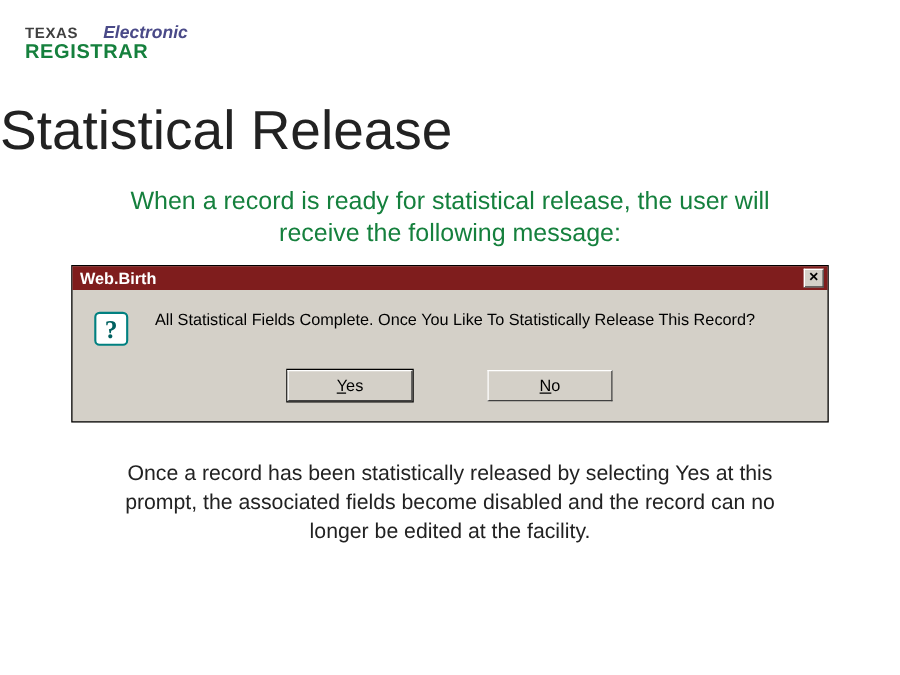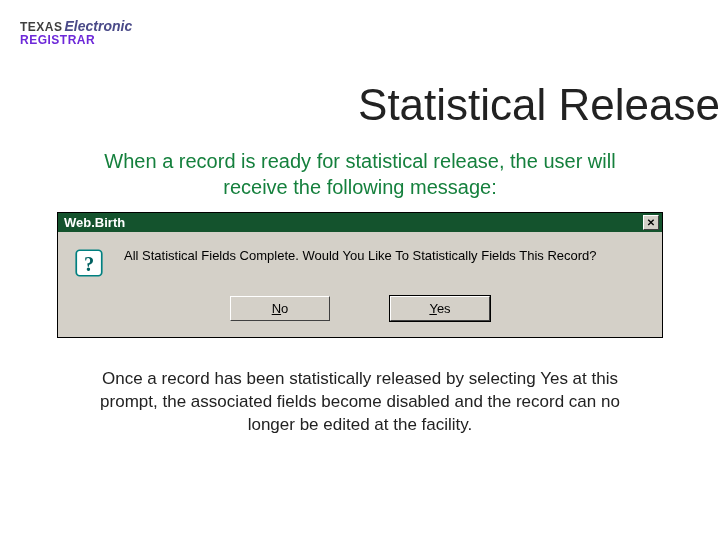--- a/index.html
+++ b/index.html
@@ -21,31 +21,31 @@
       font-size: 12px;
       font-weight: bold;
       color: #404040;
       letter-spacing: 0.5px;
     }
     .logo-electronic {
       font-size: 14px;
       font-weight: bold;
       font-style: italic;
       color: #4a4a88;
-      margin-left: 2px;
+      margin-left: 20px;
     }
     .logo-registrar {
-      font-size: 12px;
+      font-size: 16px;
       font-weight: bold;
-      color: #6d28d9;
+      color: #15803d;
       letter-spacing: 0.5px;
       display: block;
     }
     .title {
-      text-align: right;
+      text-align: left;
       font-size: 44px;
       color: #222;
       margin-top: 80px;
       font-weight: normal;
     }
     .intro {
       width: 560px;
       margin: 18px auto 0;
       text-align: center;
       font-size: 20px;
@@ -56,21 +56,21 @@
       width: 606px;
       margin: 12px auto 0;
     }
     .dialog {
       border: 1px solid #000;
       background: #d4d0c8;
       font-family: "Tahoma", "MS Sans Serif", sans-serif;
       font-size: 13px;
     }
     .titlebar {
-      background: #14532d;
+      background: #7f1d1d;
       color: #ffffff;
       display: flex;
       justify-content: space-between;
       align-items: center;
       padding: 2px 3px 2px 6px;
       font-weight: bold;
     }
     .titlebar-text {
       font-size: 13px;
     }
@@ -164,26 +164,26 @@
         <span>✕</span>
       </span>
     </div>
     <div class="dialog-body">
       <span class="question-icon">
         <svg viewBox="0 0 40 40">
           <rect x="5" y="5" width="30" height="30" rx="4" ry="4" fill="#ffffff" stroke="#008080" stroke-width="2"></rect>
           <text x="20" y="29" text-anchor="middle" font-family="Georgia, serif" font-size="24" font-weight="bold" fill="#006060">?</text>
         </svg>
       </span>
-      <div class="dialog-text">All Statistical Fields Complete. Would You Like To Statistically Fields This Record?</div>
+      <div class="dialog-text">All Statistical Fields Complete. Once You Like To Statistically Release This Record?</div>
     </div>
     <div class="dialog-buttons">
+      <div class="btn btn-default">
+        <span class="ul">Y</span><span>es</span>
+      </div>
       <div class="btn">
         <span class="ul">N</span><span>o</span>
-      </div>
-      <div class="btn btn-default">
-        <span class="ul">Y</span><span>es</span>
       </div>
     </div>
   </div>
 </div>
 
 <p class="outro">Once a record has been statistically released by selecting Yes at this prompt, the associated fields become disabled and the record can no longer be edited at the facility.</p>
 
 </body></html>

